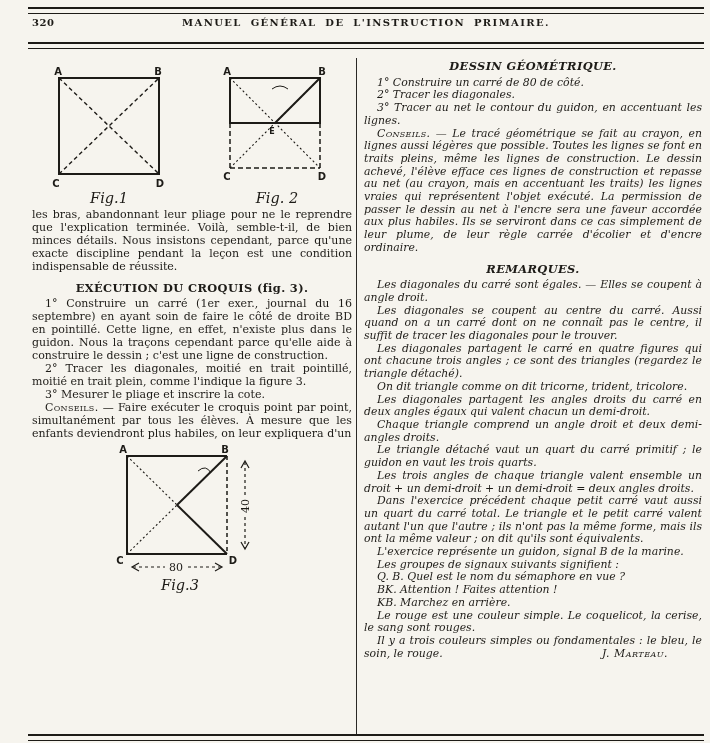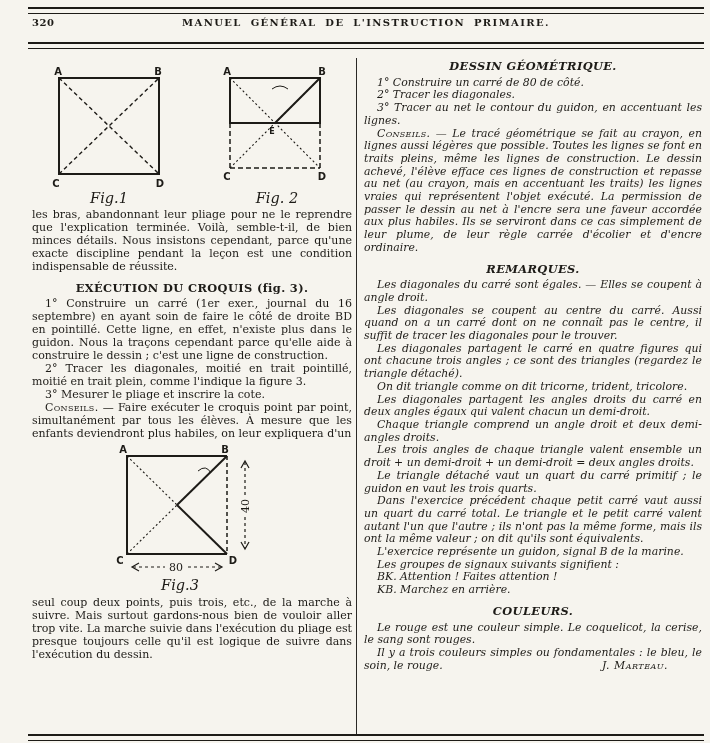--- a/index.html
+++ b/index.html
@@ -112,45 +112,44 @@
 
         <line x1="153" y1="19" x2="153" y2="52" class="fig-line" stroke-width="1.2" stroke-dasharray="3 3"></line>
         <line x1="153" y1="74" x2="153" y2="105" class="fig-line" stroke-width="1.2" stroke-dasharray="3 3"></line>
         <polyline points="149,25 153,18 157,25" class="fig-line" stroke-width="1.2"></polyline>
         <polyline points="149,99 153,106 157,99" class="fig-line" stroke-width="1.2"></polyline>
         <text x="153" y="67" text-anchor="middle" class="dim-lbl" transform="rotate(-90 153 63)">40</text>
         <text x="88" y="147" text-anchor="middle" class="fig-cap">Fig.3</text>
       </svg>
     </div>
 
-    <p>seul coup deux points, puis trois, etc., de la marche à suivre. Mais surtout gardons-nous bien de vouloir aller trop vite. La marche suivie dans l'exécution du pliage est presque toujours celle qu'il est logique de suivre dans l'exécution du dessin.</p>
   </div>
 
   <div class="col col-right">
     <div class="sec-head" style="margin-top:0;">DESSIN GÉOMÉTRIQUE.</div>
     <p class="indent">1° Construire un carré de 80 de côté.</p>
     <p class="indent">2° Tracer les diagonales.</p>
     <p class="indent">3° Tracer au net le contour du guidon, en accentuant les lignes.</p>
     <p class="indent"><span class="sc">Conseils.</span><span> — Le tracé géométrique se fait au crayon, en lignes aussi légères que possible. Toutes les lignes se font en traits pleins, même les lignes de construction. Le dessin achevé, l'élève efface ces lignes de construction et repasse au net (au crayon, mais en accentuant les traits) les lignes vraies qui représentent l'objet exécuté. La permission de passer le dessin au net à l'encre sera une faveur accordée aux plus habiles. Ils se serviront dans ce cas simplement de leur plume, de leur règle carrée d'écolier et d'encre ordinaire.</span></p>
 
     <div class="sec-head">REMARQUES.</div>
     <p class="indent">Les diagonales du carré sont égales. — Elles se coupent à angle droit.</p>
     <p class="indent">Les diagonales se coupent au centre du carré. Aussi quand on a un carré dont on ne connaît pas le centre, il suffit de tracer les diagonales pour le trouver.</p>
     <p class="indent">Les diagonales partagent le carré en quatre figures qui ont chacune trois angles ; ce sont des triangles (regardez le triangle détaché).</p>
     <p class="indent">On dit triangle comme on dit tricorne, trident, tricolore.</p>
     <p class="indent">Les diagonales partagent les angles droits du carré en deux angles égaux qui valent chacun un demi-droit.</p>
     <p class="indent">Chaque triangle comprend un angle droit et deux demi-angles droits.</p>
+    <p class="indent">Le triangle détaché vaut un quart du carré primitif ; le guidon en vaut les trois quarts.</p>
     <p class="indent">Les trois angles de chaque triangle valent ensemble un droit + un demi-droit + un demi-droit = deux angles droits.</p>
-    <p class="indent">Le triangle détaché vaut un quart du carré primitif ; le guidon en vaut les trois quarts.</p>
     <p class="indent">Dans l'exercice précédent chaque petit carré vaut aussi un quart du carré total. Le triangle et le petit carré valent autant l'un que l'autre ; ils n'ont pas la même forme, mais ils ont la même valeur ; on dit qu'ils sont équivalents.</p>
     <p class="indent">L'exercice représente un guidon, signal B de la marine.</p>
     <p class="indent">Les groupes de signaux suivants signifient :</p>
+    <p class="indent">Q. B. Quel est le nom du sémaphore en vue ?</p>
     <p class="indent">BK. Attention ! Faites attention !</p>
     <p class="indent">KB. Marchez en arrière.</p>
 
-    <div class="sec-head">COULEURS.</div>
     <p class="indent">Le rouge est une couleur simple. Le coquelicot, la cerise, le sang sont rouges.</p>
     <p class="indent">Il y a trois couleurs simples ou fondamentales : le bleu, le soin, le rouge.</p>
     <div class="sig-row"><span>J. Marteau.</span></div>
   </div>
 
   <div class="rule-double rule-bottom"></div>
 </div>
 
 </body></html>

